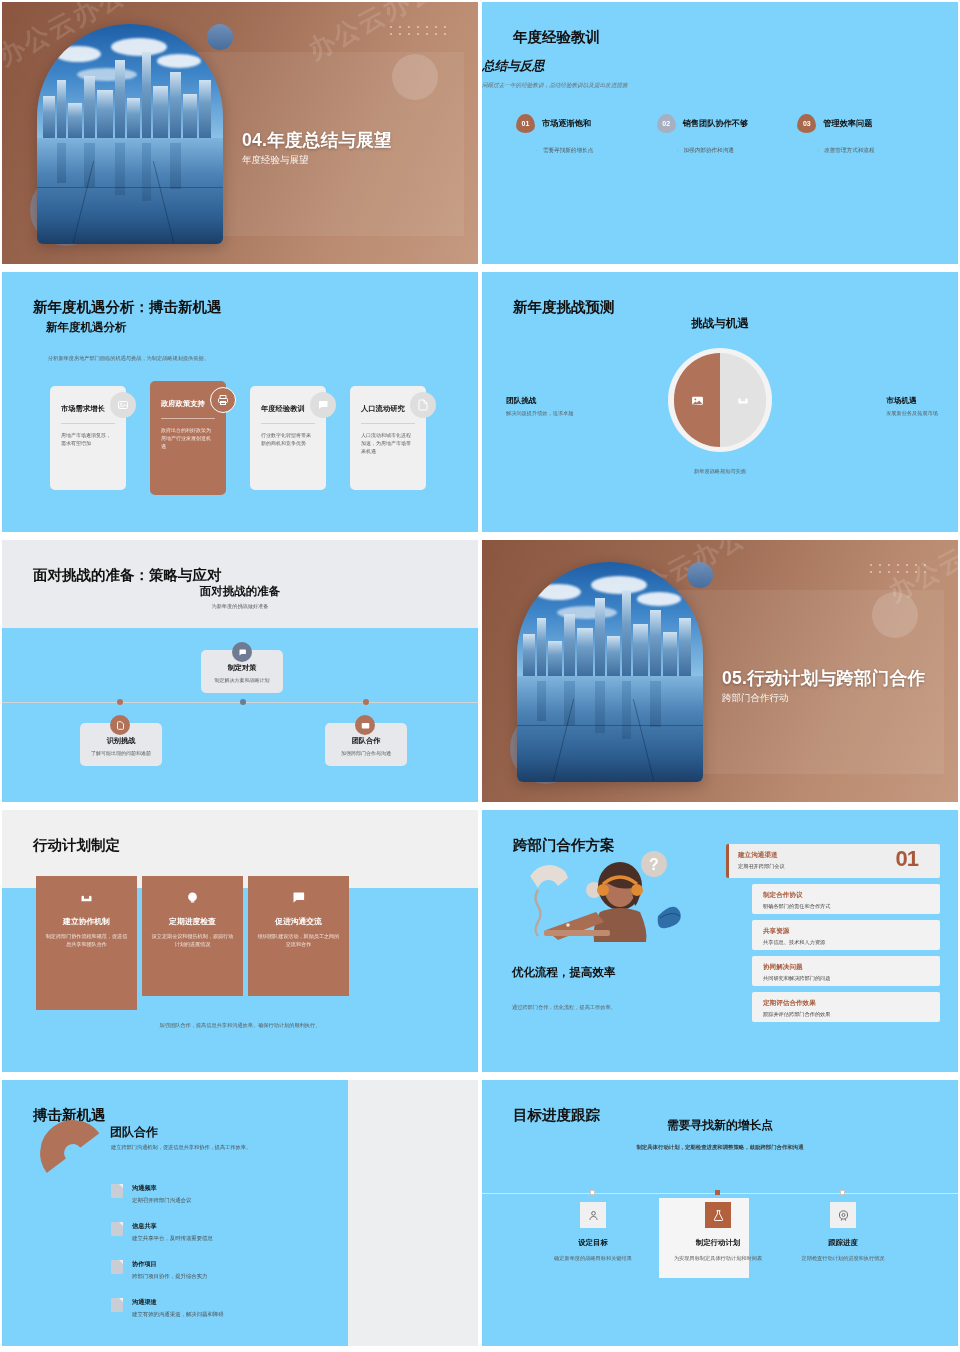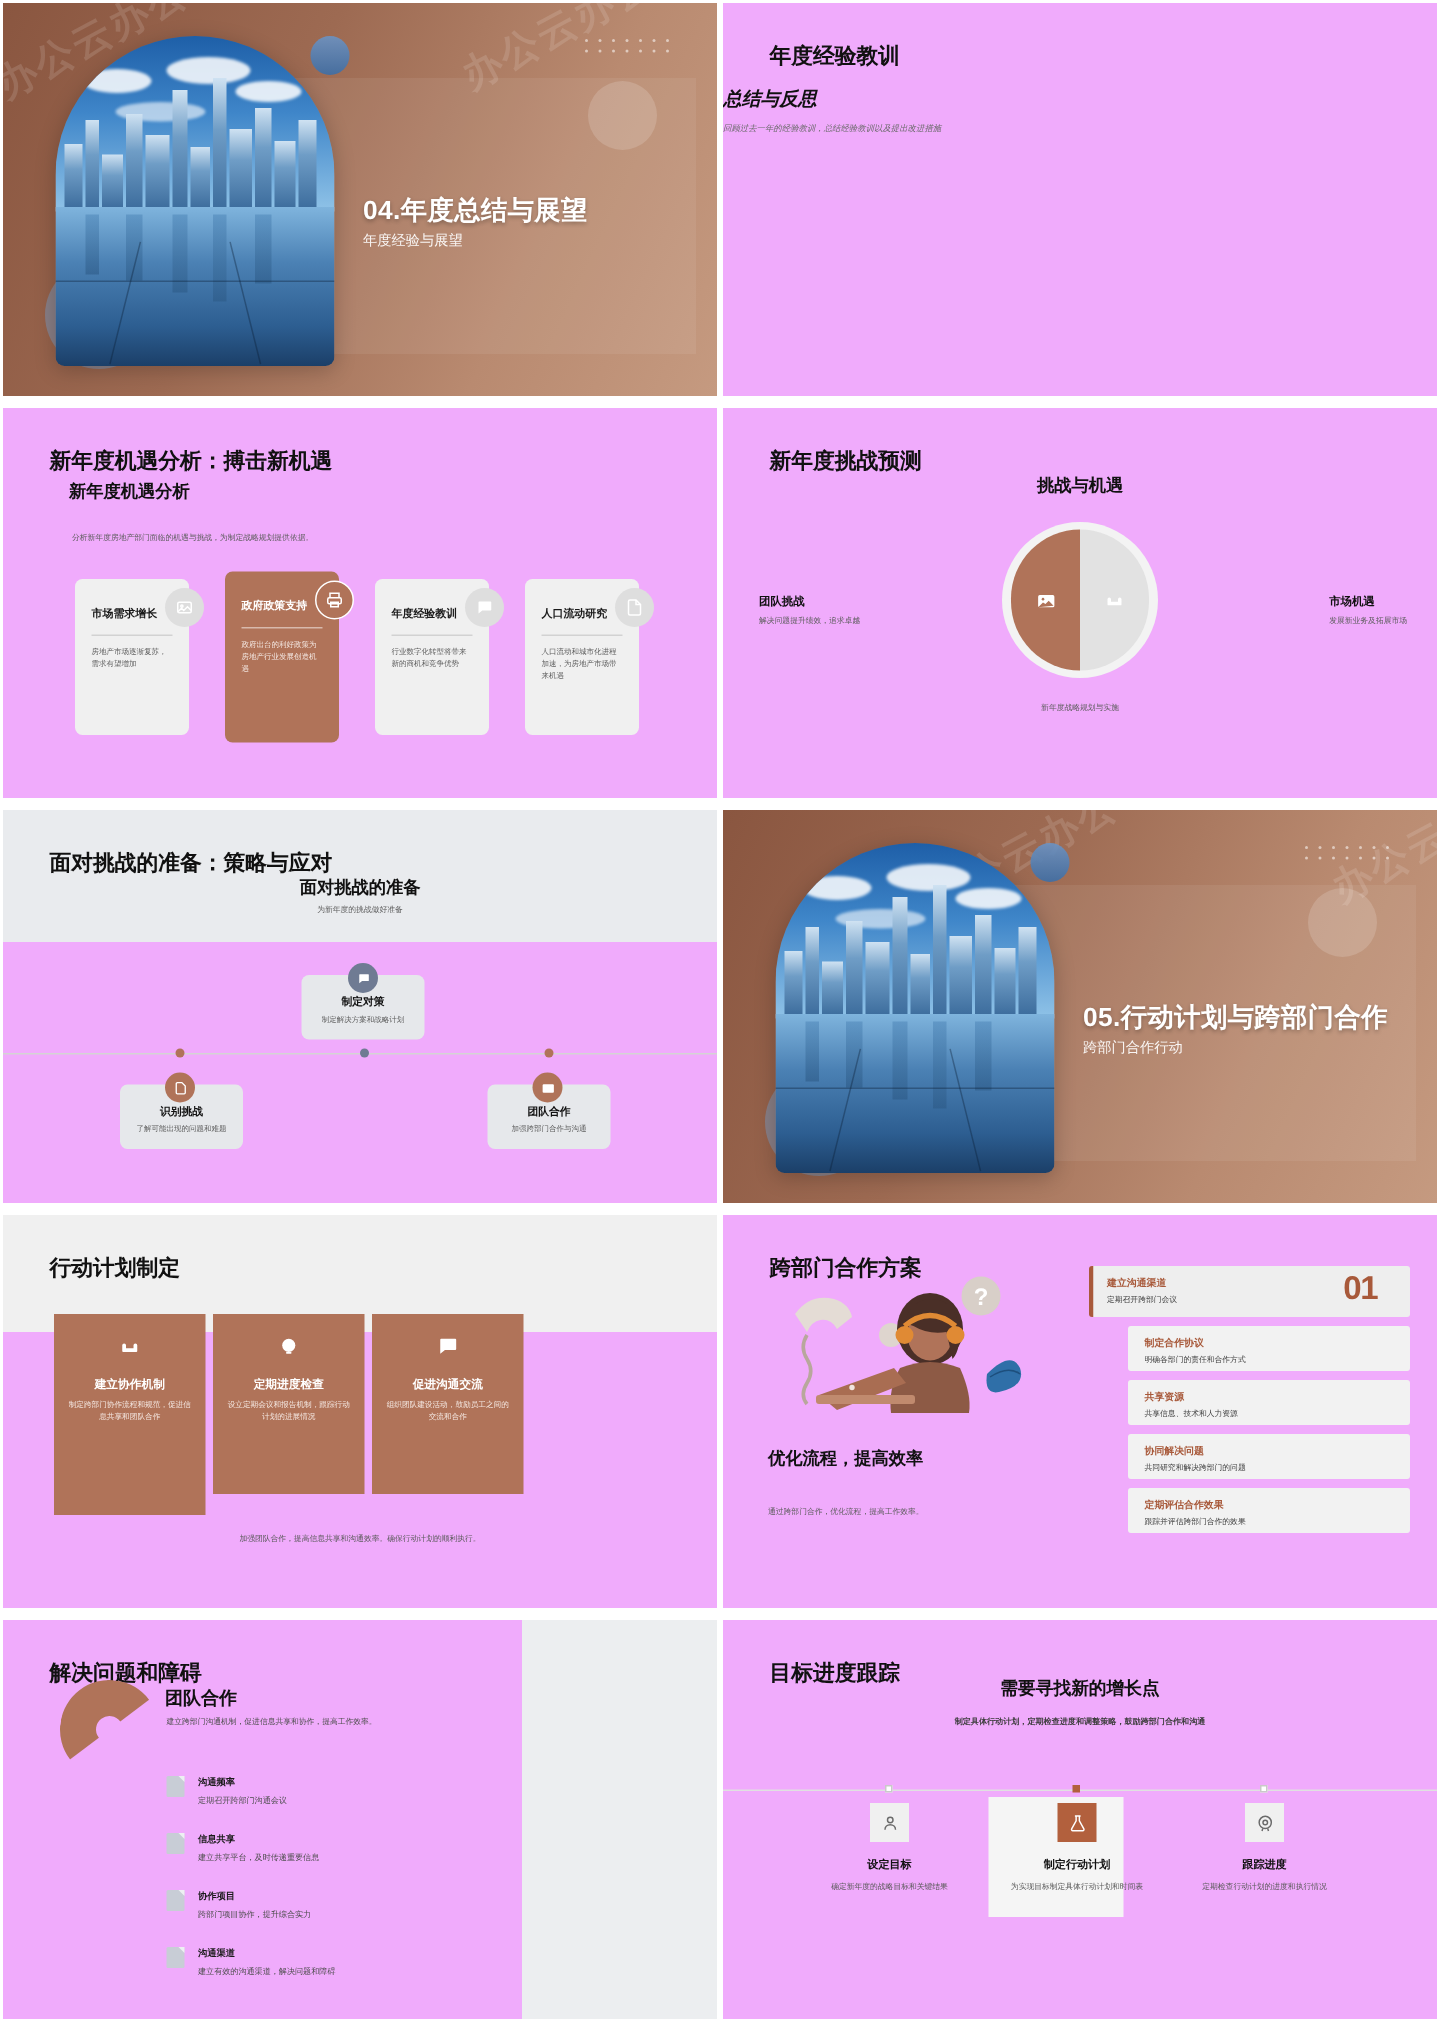--- a/index.html
+++ b/index.html
@@ -13,21 +13,21 @@
     width: 960px; height: 1352px;
     display: grid;
     grid-template-columns: 480px 480px;
     grid-template-rows: 270px 268px 270px 270px 274px;
   }
   .slide {
     position: relative;
     overflow: hidden;
     background: #ffffff;
   }
-  .slide-inner { position: absolute; inset: 2px 2px 6px 2px; background:#f0abfc; overflow:hidden; }
+  .slide-inner { position: absolute; inset: 2px 2px 6px 2px; background:#7dd3fc; overflow:hidden; }
 
   
   .cover { position:absolute; inset:2px 2px 6px 2px;
            background: linear-gradient(115deg,#8a5640 0%,#9d6a52 35%,#b5866c 70%,#c49madd 100%);
            background: linear-gradient(115deg,#8a5640 0%,#9d6a52 38%,#b98a70 72%,#c59a80 100%);
            overflow:hidden; }
   .cover .wm { position:absolute; font-size:26px; color:rgba(255,255,255,.13); font-weight:bold;
                transform:rotate(-28deg); letter-spacing:2px; white-space:nowrap; }
   .cover .panel { position:absolute; left:163px; top:50px; right:14px; bottom:28px;
                   background: rgba(255,255,255,.07); border-radius: 0 0 0 18px; }
@@ -235,20 +235,43 @@
     </div>
   </div>
 
   <div class="slide">
    <div class="slide-inner">
     <div class="s-head">年度经验教训</div>
     <div class="s2-center">
       <div class="h">总结与反思</div>
       <div class="p">回顾过去一年的经验教训，总结经验教训以及提出改进措施</div>
     </div>
+    <div class="s2-row">
+      <div class="s2-item">
+        <div class="s2-top">
+          <div class="badge-drop" style="background:#a8684e">01</div>
+          <div class="s2-t">市场逐渐饱和</div>
+        </div>
+        <div class="s2-b">需要寻找新的增长点</div>
+      </div>
+      <div class="s2-item">
+        <div class="s2-top">
+          <div class="badge-drop" style="background:#a7afc0">02</div>
+          <div class="s2-t">销售团队协作不够</div>
+        </div>
+        <div class="s2-b">加强内部协作和沟通</div>
+      </div>
+      <div class="s2-item">
+        <div class="s2-top">
+          <div class="badge-drop" style="background:#a8684e">03</div>
+          <div class="s2-t">管理效率问题</div>
+        </div>
+        <div class="s2-b">改善管理方式和流程</div>
+      </div>
+    </div>
    </div>
   </div>
 
   <div class="slide">
    <div class="slide-inner">
     <div class="s-head">新年度机遇分析：搏击新机遇</div>
     <div class="s3-h2">新年度机遇分析</div>
     <div class="s3-p">分析新年度房地产部门面临的机遇与挑战，为制定战略规划提供依据。</div>
     <div class="s3-cards">
 
@@ -526,21 +549,21 @@
         <div class="s8-rt">定期评估合作效果</div>
         <div class="s8-rd">跟踪并评估跨部门合作的效果</div>
       </div>
     </div>
    </div>
   </div>
 
   <div class="slide">
    <div class="slide-inner">
     <div class="s9-greypanel"></div>
-    <div class="s-head">解决问题和障碍</div>
+    <div class="s-head">搏击新机遇</div>
     <div class="s9-arc"></div>
     <div class="s9-h2">团队合作</div>
     <div class="s9-p">建立跨部门沟通机制，促进信息共享和协作，提高工作效率。</div>
 
     <div class="s9-items">
       <div class="s9-item">
         <div class="s9-ico"></div>
         <div>
           <div class="s9-it">沟通频率</div>
           <div class="s9-id">定期召开跨部门沟通会议</div>

